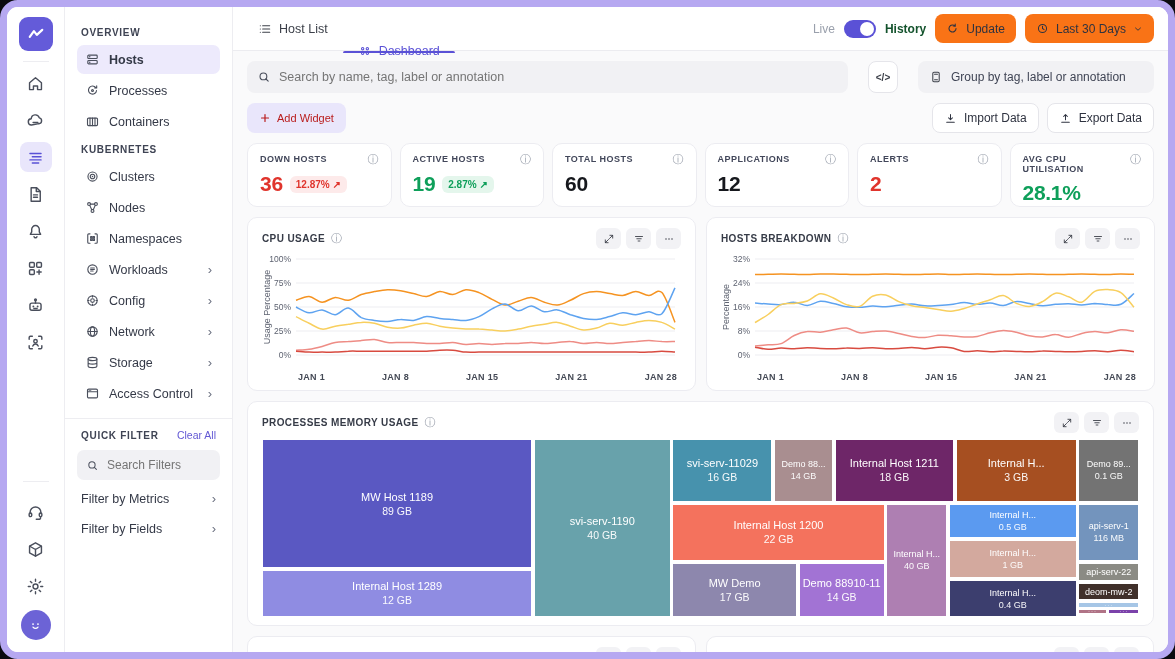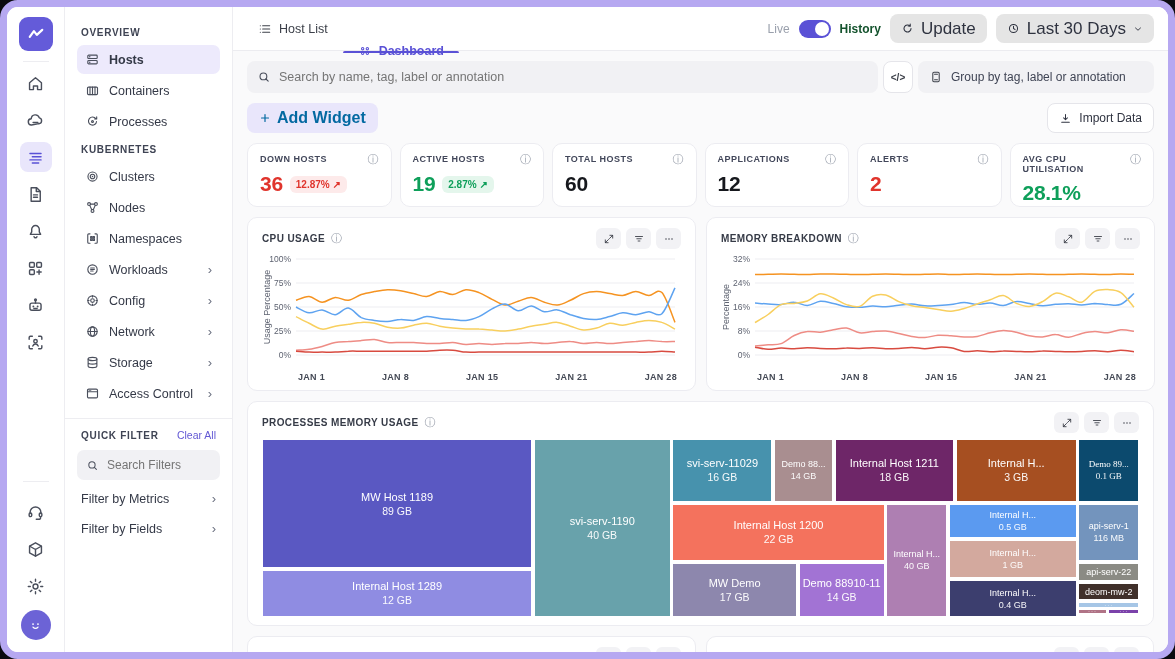--- a/index.html
+++ b/index.html
@@ -32,40 +32,40 @@
   .qf-search svg { width:13px; height:13px; color:#4a4f5c; }
   .qf-search input { border:none; background:transparent; outline:none; font-size:12px; color:#3f4454; width:100px; font-family:Liberation Sans, sans-serif; }
   .qf-row { display:flex; align-items:center; justify-content:space-between; font-size:12.5px; color:#343947; padding:11px 4px 4px; cursor:pointer; }
   .qf-row .chev { color:#6b7080; font-size:13px; }
 
   
   .main { flex:1; min-width:0; display:flex; flex-direction:column; background:#fafafb; }
   .topbar { background:#fff; height:44px; flex:0 0 44px; border-bottom:1px solid #ececf0; display:flex; align-items:stretch; padding-left:10px; }
   .tab { display:flex; align-items:center; gap:7px; padding:0 15px; font-size:12.5px; color:#3c4049; cursor:pointer; }
   .tab svg { width:14px; height:14px; }
-  .tab.active { color:#5a51d6; font-weight:bold; background:#f9a8d4; border-bottom:2px solid #5a51d6; border-radius:6px 6px 0 0;margin-top:44px; }
+  .tab.active { color:#5a51d6; font-weight:normal; background:#f9a8d4; border-bottom:2px solid #5a51d6; border-radius:6px 6px 0 0;margin-top:44px; }
   .tb-right { margin-left:auto; display:flex; align-items:center; gap:9px; padding-right:14px; }
   .live-lbl { font-size:12px; color:#9aa0ac; }
   .toggle { width:32px; height:18px; border-radius:9px; background:#5a51d6; position:relative; cursor:pointer; }
   .toggle .knob { position:absolute; top:2px; right:2px; width:14px; height:14px; border-radius:50%; background:#fff; }
   .hist-lbl { font-size:12px; color:#14532d; font-weight:bold; }
-  .tb-btn { display:flex; align-items:center; gap:7px; background:#e5e5e5; border-radius:8px; height:29px; padding:0 11px; font-size:17px; color:#2f3340; cursor:pointer; }
+  .tb-btn { display:flex; align-items:center; gap:7px; background:#f97316; border-radius:8px; height:29px; padding:0 11px; font-size:12px; color:#2f3340; cursor:pointer; }
   .tb-btn svg { width:13px; height:13px; }
 
   .content { flex:1; padding:10px 14px 0; overflow:hidden; }
-  .search-row { display:flex; gap:5px; margin-bottom:10px; }
+  .search-row { display:flex; gap:20px; margin-bottom:10px; }
   .search-box { flex:1; display:flex; align-items:center; gap:8px; background:#f1f1f4; border-radius:8px; height:32px; padding:0 10px; }
   .search-box svg { width:14px; height:14px; color:#4a4f5c; }
   .search-box input { flex:1; border:none; background:transparent; outline:none; font-size:12.5px; color:#3f4454; font-family:"Liberation Sans",sans-serif; }
   .code-btn { width:30px; height:32px; background:#fff; border:1px solid #e5e5ea; border-radius:8px; display:flex; align-items:center; justify-content:center; font-size:10px; font-weight:bold; color:#3c4049; cursor:pointer; }
   .group-box { width:236px; display:flex; align-items:center; gap:8px; background:#f1f1f4; border-radius:8px; height:32px; padding:0 11px; font-size:12px; color:#3f4454; cursor:pointer; }
   .group-box svg { width:14px; height:14px; color:#3c4049; }
 
   .widget-row { display:flex; align-items:center; margin-bottom:10px; }
-  .add-widget { display:flex; align-items:center; gap:6px; background:#e9e6fb; border-radius:8px; height:30px; padding:0 12px; color:#0369a1; font-size:16px; font-weight:bold; cursor:pointer; }
+  .add-widget { display:flex; align-items:center; gap:6px; background:#e9e6fb; border-radius:8px; height:30px; padding:0 12px; color:#b91c1c; font-size:11px; font-weight:normal; cursor:pointer; }
   .add-widget svg { width:12px; height:12px; }
   .wr-right { margin-left:auto; display:flex; gap:8px; }
   .io-btn { display:flex; align-items:center; gap:7px; background:#fff; border:1px solid #e5e5ea; border-radius:8px; height:30px; padding:0 11px; font-size:12px; color:#2f3340; cursor:pointer; }
   .io-btn svg { width:13px; height:13px; }
 
   .stats-row { display:grid; grid-template-columns:repeat(6,1fr); gap:8px; margin-bottom:10px; }
   .stat-card { background:#fff; border:1px solid #ececf1; border-radius:10px; padding:10px 12px; height:64px; }
   .stat-head { display:flex; align-items:flex-start; justify-content:space-between; }
   .stat-title { font-size:9px; font-weight:bold; letter-spacing:.5px; color:#42475a; }
   .info-i { font-size:11px; color:#9aa0ac; line-height:1; cursor:pointer; }
@@ -205,35 +205,35 @@
               <rect x="4.5" y="5" width="15" height="5.4" rx="1.4"></rect>
               <rect x="4.5" y="13.6" width="15" height="5.4" rx="1.4"></rect>
               <path d="M7.6 7.7h.01M7.6 16.3h.01" stroke-width="2.4"></path>
             </svg>
           </span>
           <span>Hosts</span>
         </div>
         <div class="side-item">
           <span style="display: flex;">
             <svg viewBox="0 0 24 24" fill="none" stroke="currentColor" stroke-width="1.8" stroke-linecap="round" stroke-linejoin="round">
-              <rect x="4" y="6.5" width="16" height="12" rx="1.6"></rect>
-              <path d="M8 6.5v12M12 6.5v12M16 6.5v12"></path>
-            </svg>
-          </span>
-          <span>Containers</span>
-        </div>
-        <div class="side-item">
-          <span style="display: flex;">
-            <svg viewBox="0 0 24 24" fill="none" stroke="currentColor" stroke-width="1.8" stroke-linecap="round" stroke-linejoin="round">
               <path d="M17.3 7.5a6.5 6.5 0 1 0 1.2 4.5"></path>
               <path d="M18.7 4.6v3.2h-3.2"></path>
               <circle cx="12" cy="12" r="1.5"></circle>
             </svg>
           </span>
           <span>Processes</span>
+        </div>
+        <div class="side-item">
+          <span style="display: flex;">
+            <svg viewBox="0 0 24 24" fill="none" stroke="currentColor" stroke-width="1.8" stroke-linecap="round" stroke-linejoin="round">
+              <rect x="4" y="6.5" width="16" height="12" rx="1.6"></rect>
+              <path d="M8 6.5v12M12 6.5v12M16 6.5v12"></path>
+            </svg>
+          </span>
+          <span>Containers</span>
         </div>
         <div class="side-title">KUBERNETES</div>
         <div class="side-item">
           <span style="display: flex;">
             <svg viewBox="0 0 24 24" fill="none" stroke="currentColor" stroke-width="1.8" stroke-linecap="round" stroke-linejoin="round">
               <circle cx="12" cy="12" r="7.3"></circle>
               <circle cx="12" cy="12" r="3.6"></circle>
               <path d="M12 12h.01" stroke-width="2.4"></path>
             </svg>
           </span>
@@ -411,20 +411,26 @@
               <path d="M12 5v14M5 12h14"></path>
             </svg>
           <span>Add Widget</span>
         </div>
         <div class="wr-right">
           <div class="io-btn">
             <svg viewBox="0 0 24 24" fill="none" stroke="currentColor" stroke-width="1.9" stroke-linecap="round" stroke-linejoin="round">
                 <path d="M12 4.5V14M8.5 10.8 12 14.3l3.5-3.5M5 19h14"></path>
               </svg>
             <span>Import Data</span>
+          </div>
+          <div class="io-btn">
+            <svg viewBox="0 0 24 24" fill="none" stroke="currentColor" stroke-width="1.9" stroke-linecap="round" stroke-linejoin="round">
+                <path d="M12 14.3V4.8M8.5 8.3 12 4.8l3.5 3.5M5 19h14"></path>
+              </svg>
+            <span>Export Data</span>
           </div>
         </div>
       </div>
 
       <div class="stats-row" id="stats-row">
           <div class="stat-card">
             <div class="stat-head">
               <span class="stat-title">DOWN HOSTS</span>
               <span class="info-i">ⓘ</span>
             </div>
@@ -522,21 +528,21 @@
               <path d="M34.0,97.2C36.2,97.0 42.7,96.9 47.1,96.2C51.4,95.6 55.8,94.5 60.1,93.4C64.5,92.2 68.9,90.3 73.2,89.5C77.6,88.7 81.9,88.9 86.3,88.6C90.6,88.2 95.0,87.9 99.3,87.6C103.7,87.3 108.1,86.3 112.4,86.6C116.8,87.0 121.1,89.0 125.5,89.5C129.8,90.0 134.2,89.5 138.6,89.5C142.9,89.5 147.3,89.4 151.6,89.5C156.0,89.7 160.3,90.3 164.7,90.5C169.0,90.6 173.4,90.6 177.8,90.5C182.1,90.3 186.5,89.4 190.8,89.5C195.2,89.7 199.5,91.3 203.9,91.4C208.3,91.6 212.6,90.5 217.0,90.5C221.3,90.5 225.7,91.4 230.0,91.4C234.4,91.4 238.7,90.6 243.1,90.5C247.5,90.3 251.8,90.6 256.2,90.5C260.5,90.3 264.9,89.5 269.2,89.5C273.6,89.5 278.0,90.5 282.3,90.5C286.7,90.5 291.0,89.8 295.4,89.5C299.7,89.2 304.1,88.4 308.4,88.6C312.8,88.7 317.2,90.3 321.5,90.5C325.9,90.6 330.2,89.5 334.6,89.5C338.9,89.5 343.3,90.5 347.7,90.5C352.0,90.5 356.4,89.8 360.7,89.5C365.1,89.2 369.4,88.9 373.8,88.6C378.1,88.2 382.5,87.6 386.9,87.6C391.2,87.6 395.6,88.4 399.9,88.6C404.3,88.7 410.8,88.6 413.0,88.6" fill="none" stroke="#ee8c85" stroke-width="1.5" stroke-linejoin="round"></path>
               <path d="M34.0,98.2C36.2,98.3 42.7,99.0 47.1,99.1C51.4,99.3 55.8,99.1 60.1,99.1C64.5,99.1 68.9,99.3 73.2,99.1C77.6,99.0 81.9,98.3 86.3,98.2C90.6,98.0 95.0,98.2 99.3,98.2C103.7,98.2 108.1,98.2 112.4,98.2C116.8,98.2 121.1,98.2 125.5,98.2C129.8,98.2 134.2,98.2 138.6,98.2C142.9,98.2 147.3,98.2 151.6,98.2C156.0,98.2 160.3,98.3 164.7,98.2C169.0,98.0 173.4,97.4 177.8,97.2C182.1,97.0 186.5,96.9 190.8,97.2C195.2,97.5 199.5,98.8 203.9,99.1C208.3,99.4 212.6,99.1 217.0,99.1C221.3,99.1 225.7,99.1 230.0,99.1C234.4,99.1 238.7,99.1 243.1,99.1C247.5,99.1 251.8,99.1 256.2,99.1C260.5,99.1 264.9,99.1 269.2,99.1C273.6,99.1 278.0,99.1 282.3,99.1C286.7,99.1 291.0,99.1 295.4,99.1C299.7,99.1 304.1,99.1 308.4,99.1C312.8,99.1 317.2,99.1 321.5,99.1C325.9,99.1 330.2,99.1 334.6,99.1C338.9,99.1 343.3,99.1 347.7,99.1C352.0,99.1 356.4,99.1 360.7,99.1C365.1,99.1 369.4,99.1 373.8,99.1C378.1,99.1 382.5,99.3 386.9,99.1C391.2,99.0 395.6,98.2 399.9,98.2C404.3,98.2 410.8,99.0 413.0,99.1" fill="none" stroke="#d84b40" stroke-width="1.5" stroke-linejoin="round"></path>
             </svg><div class="xlabels">
               <span>JAN 1</span>
               <span>JAN 8</span>
               <span>JAN 15</span>
               <span>JAN 21</span>
               <span>JAN 28</span>
             </div></div>
           <div class="card"><div class="card-head">
-              <span class="card-title">MEMORY BREAKDOWN</span>
+              <span class="card-title">HOSTS BREAKDOWN</span>
               <span class="info-i">ⓘ</span>
               <div class="card-btns">
                 <div class="mini-btn">
                   <svg viewBox="0 0 24 24" fill="none" stroke="currentColor" stroke-width="1.8" stroke-linecap="round" stroke-linejoin="round">
                     <path d="M13.8 4.6h5.6v5.6M10.2 19.4H4.6v-5.6M19.4 4.6l-6.4 6.4M4.6 19.4l6.4-6.4"></path>
                   </svg>
                 </div>
                 <div class="mini-btn">
                   <svg viewBox="0 0 24 24" fill="none" stroke="currentColor" stroke-width="1.8" stroke-linecap="round" stroke-linejoin="round">
                     <path d="M5 7h14M7.6 11.5h8.8M10.2 16h3.6"></path>
@@ -622,21 +628,21 @@
               <span class="t-val">14 GB</span>
             </div>
             <div class="tile" style="left: 65.3%; top: 0%; width: 13.6%; height: 35.2%; background: rgb(110, 38, 104);">
               <span class="t-name">Internal Host 1211</span>
               <span class="t-val">18 GB</span>
             </div>
             <div class="tile" style="left: 79.1%; top: 0%; width: 13.8%; height: 35.2%; background: rgb(166, 79, 33);">
               <span class="t-name">Internal H...</span>
               <span class="t-val">3 GB</span>
             </div>
-            <div class="tile small" style="left: 93.1%; top: 0%; width: 6.9%; height: 35.2%; background: #0c4a6e; font-family: Liberation Serif, serif;">
+            <div class="tile small" style="left: 93.1%; top: 0%; width: 6.9%; height: 35.2%; background: #737373;">
               <span class="t-name">Demo 89...</span>
               <span class="t-val">0.1 GB</span>
             </div>
             <div class="tile" style="left: 46.8%; top: 36.3%; width: 24.2%; height: 32%; background: rgb(244, 114, 93);">
               <span class="t-name">Internal Host 1200</span>
               <span class="t-val">22 GB</span>
             </div>
             <div class="tile" style="left: 46.8%; top: 69.4%; width: 14.2%; height: 30.6%; background: rgb(141, 135, 173);">
               <span class="t-name">MW Demo</span>
               <span class="t-val">17 GB</span>

